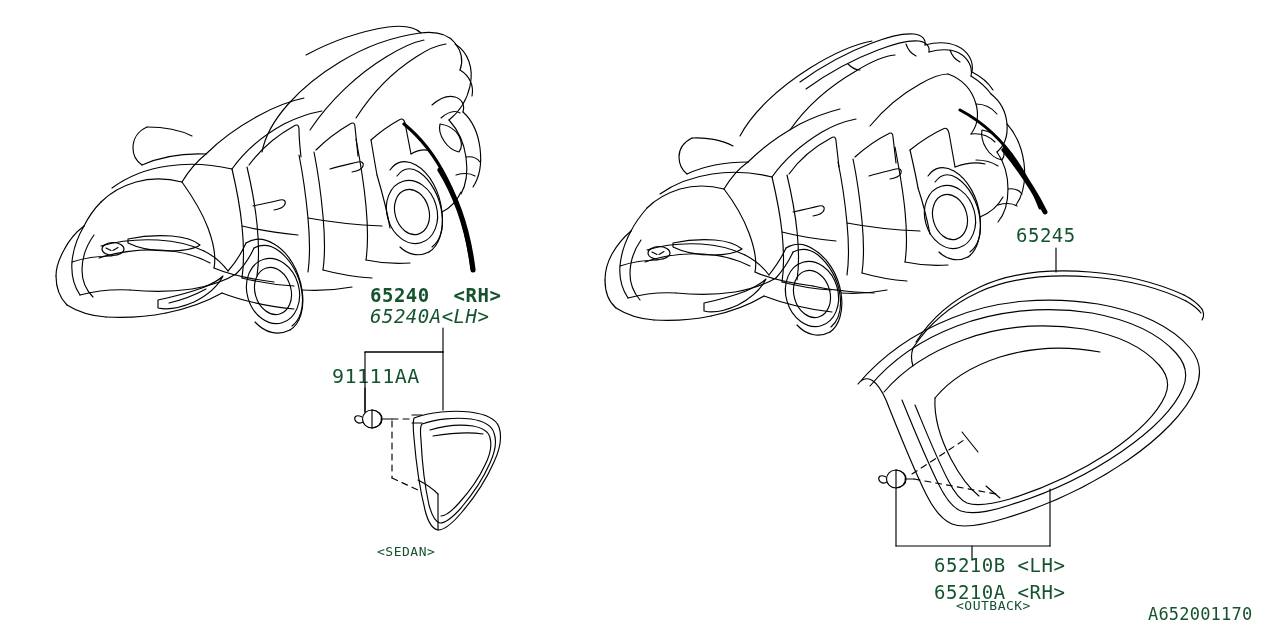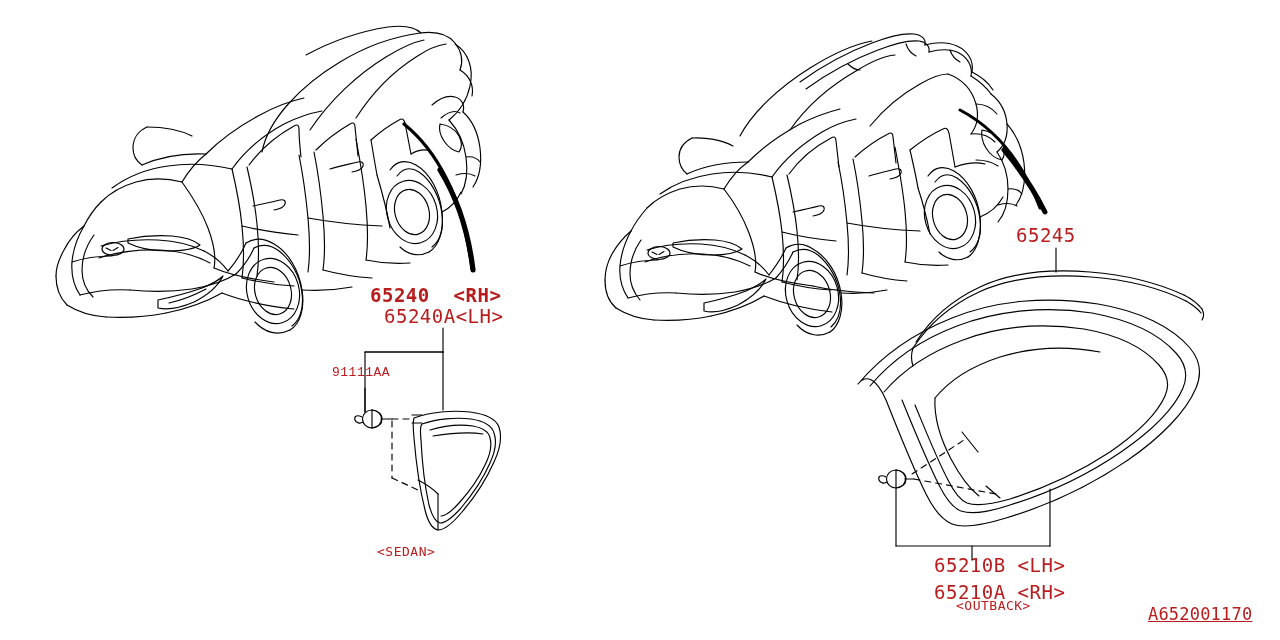--- a/index.html
+++ b/index.html
@@ -6,29 +6,29 @@
   body{
     width:1280px;height:640px;position:relative;overflow:hidden;
     font-family:"DejaVu Sans Mono","Liberation Mono",monospace;
     background:#ffffff;color:#000000;
   }
   #sheet{position:absolute;left:0;top:0;width:1280px;height:640px;}
   svg.layer{position:absolute;left:0;top:0;width:1280px;height:640px;overflow:visible;}
   .lbl{
     position:absolute;
     font-family:"DejaVu Sans Mono","Liberation Mono",monospace;
-    color:#b91c1c;
+    color:#14532d;
     white-space:pre;
     letter-spacing:0.5px;
     line-height:1.0;
     user-select:none;
     text-align:center;
   }
   .lbl-part{font-size:19px;}
-  .lbl-clip{font-size:13px;font-family:Liberation Mono, monospace;}
+  .lbl-clip{font-size:20px;}
   .lbl-variant{font-size:13px;}
   .lbl-code{font-size:17px;letter-spacing:0.2px;}
 </style>
 </head>
 <body>
 
 <div id="sheet">
 
   <svg class="layer" viewBox="0 0 1280 640">
     <g fill="none" stroke="#000" stroke-width="1.15" stroke-linejoin="round" stroke-linecap="round">
@@ -148,21 +148,21 @@
       <path d="M242,226 C258,230 278,233 298,235"></path>
     </g>
   </svg>
 
   <svg class="layer" viewBox="0 0 1280 640">
     <path d="M404,124 C436,150 462,196 472,268" fill="none" stroke="#000" stroke-width="3.2" stroke-linecap="round"></path>
     <path d="M440,170 C456,196 468,228 473,270" fill="none" stroke="#000" stroke-width="5.2" stroke-linecap="round"></path>
   </svg>
 
   <div class="lbl lbl-part" style="left:370px;top:286px;font-weight:bold;">65240  &lt;RH&gt;</div>
-  <div class="lbl lbl-part" style="left:384px;top:307px;">65240A&lt;LH&gt;</div>
+  <div class="lbl lbl-part" style="left:370px;top:307px;font-style:italic;">65240A&lt;LH&gt;</div>
   <div class="lbl lbl-clip" style="left:332px;top:366px;">91111AA</div>
   <div class="lbl lbl-variant" style="left:377px;top:545px;">&lt;SEDAN&gt;</div>
 
   <svg class="layer" viewBox="0 0 1280 640">
     <g fill="none" stroke="#000" stroke-width="1.15" stroke-linecap="round" stroke-linejoin="round">
 
       <path d="M443,328 L443,352"></path>
 
       <path d="M365,352 L443,352 L443,352"></path>
       <path d="M365,352 L365,412"></path>
@@ -399,15 +399,15 @@
       <path d="M962,432 L978,452"></path>
       <path d="M986,486 L1000,498"></path>
 
       <path d="M896,489 L896,546"></path>
       <path d="M896,546 L1050,546"></path>
       <path d="M1050,489 L1050,546"></path>
       <path d="M972,546 L972,560"></path>
     </g>
   </svg>
 
-  <div class="lbl lbl-code" style="left:1148px;top:606px;text-decoration:underline;">A652001170</div>
+  <div class="lbl lbl-code" style="left:1148px;top:606px;">A652001170</div>
 
 </div>
 
 </body></html>

